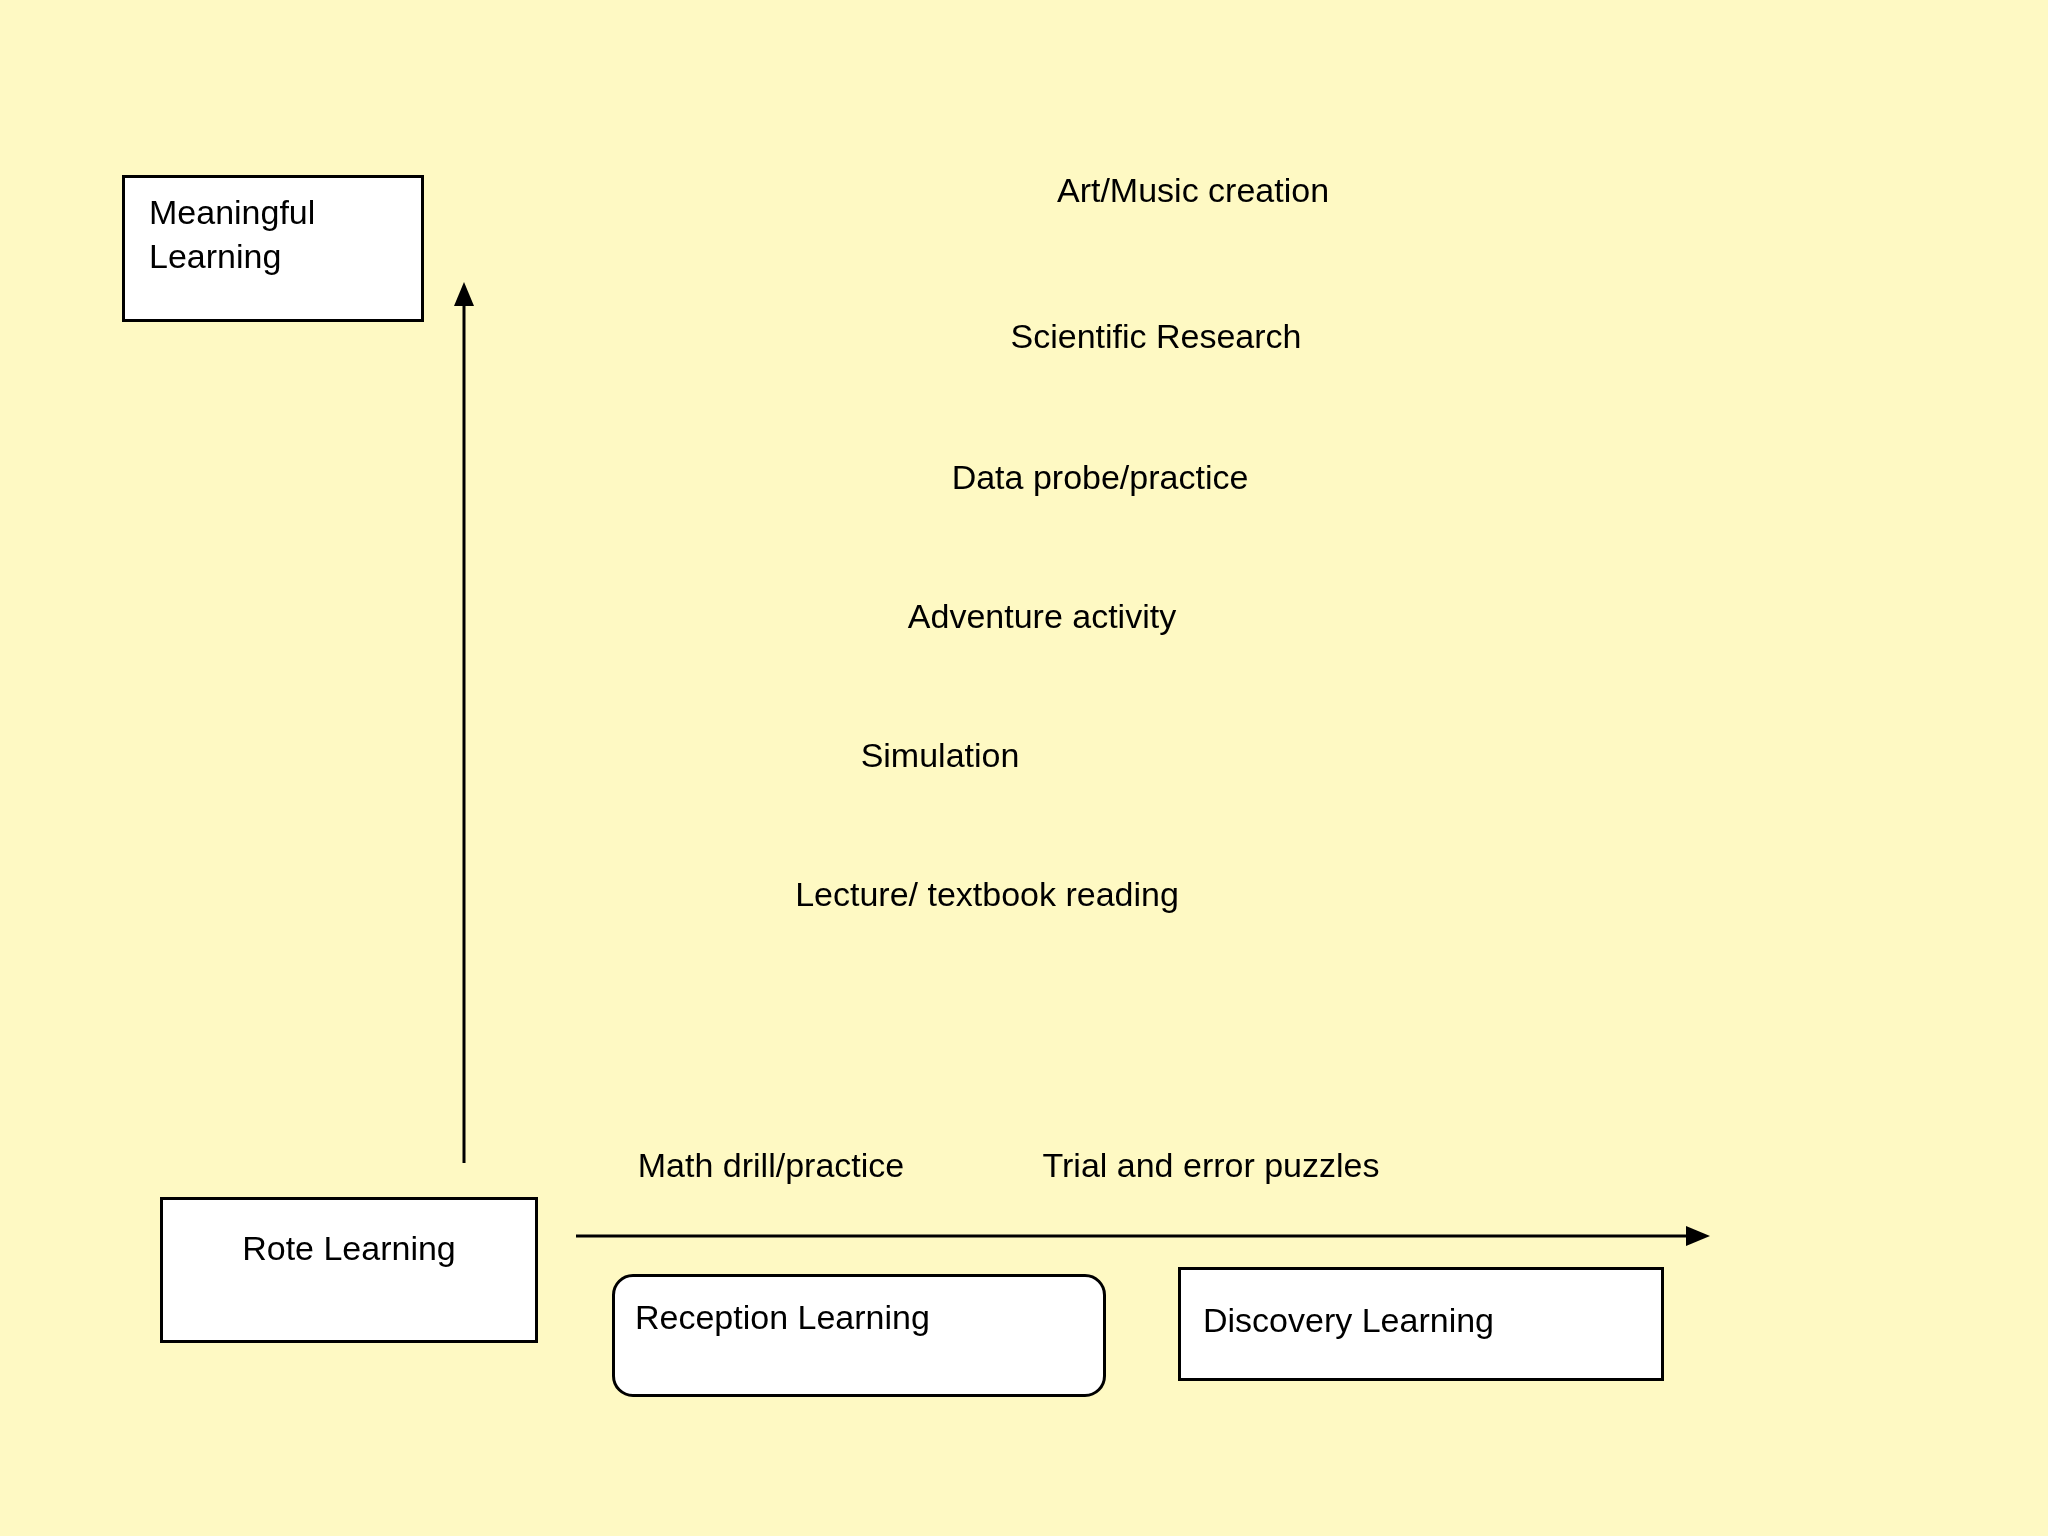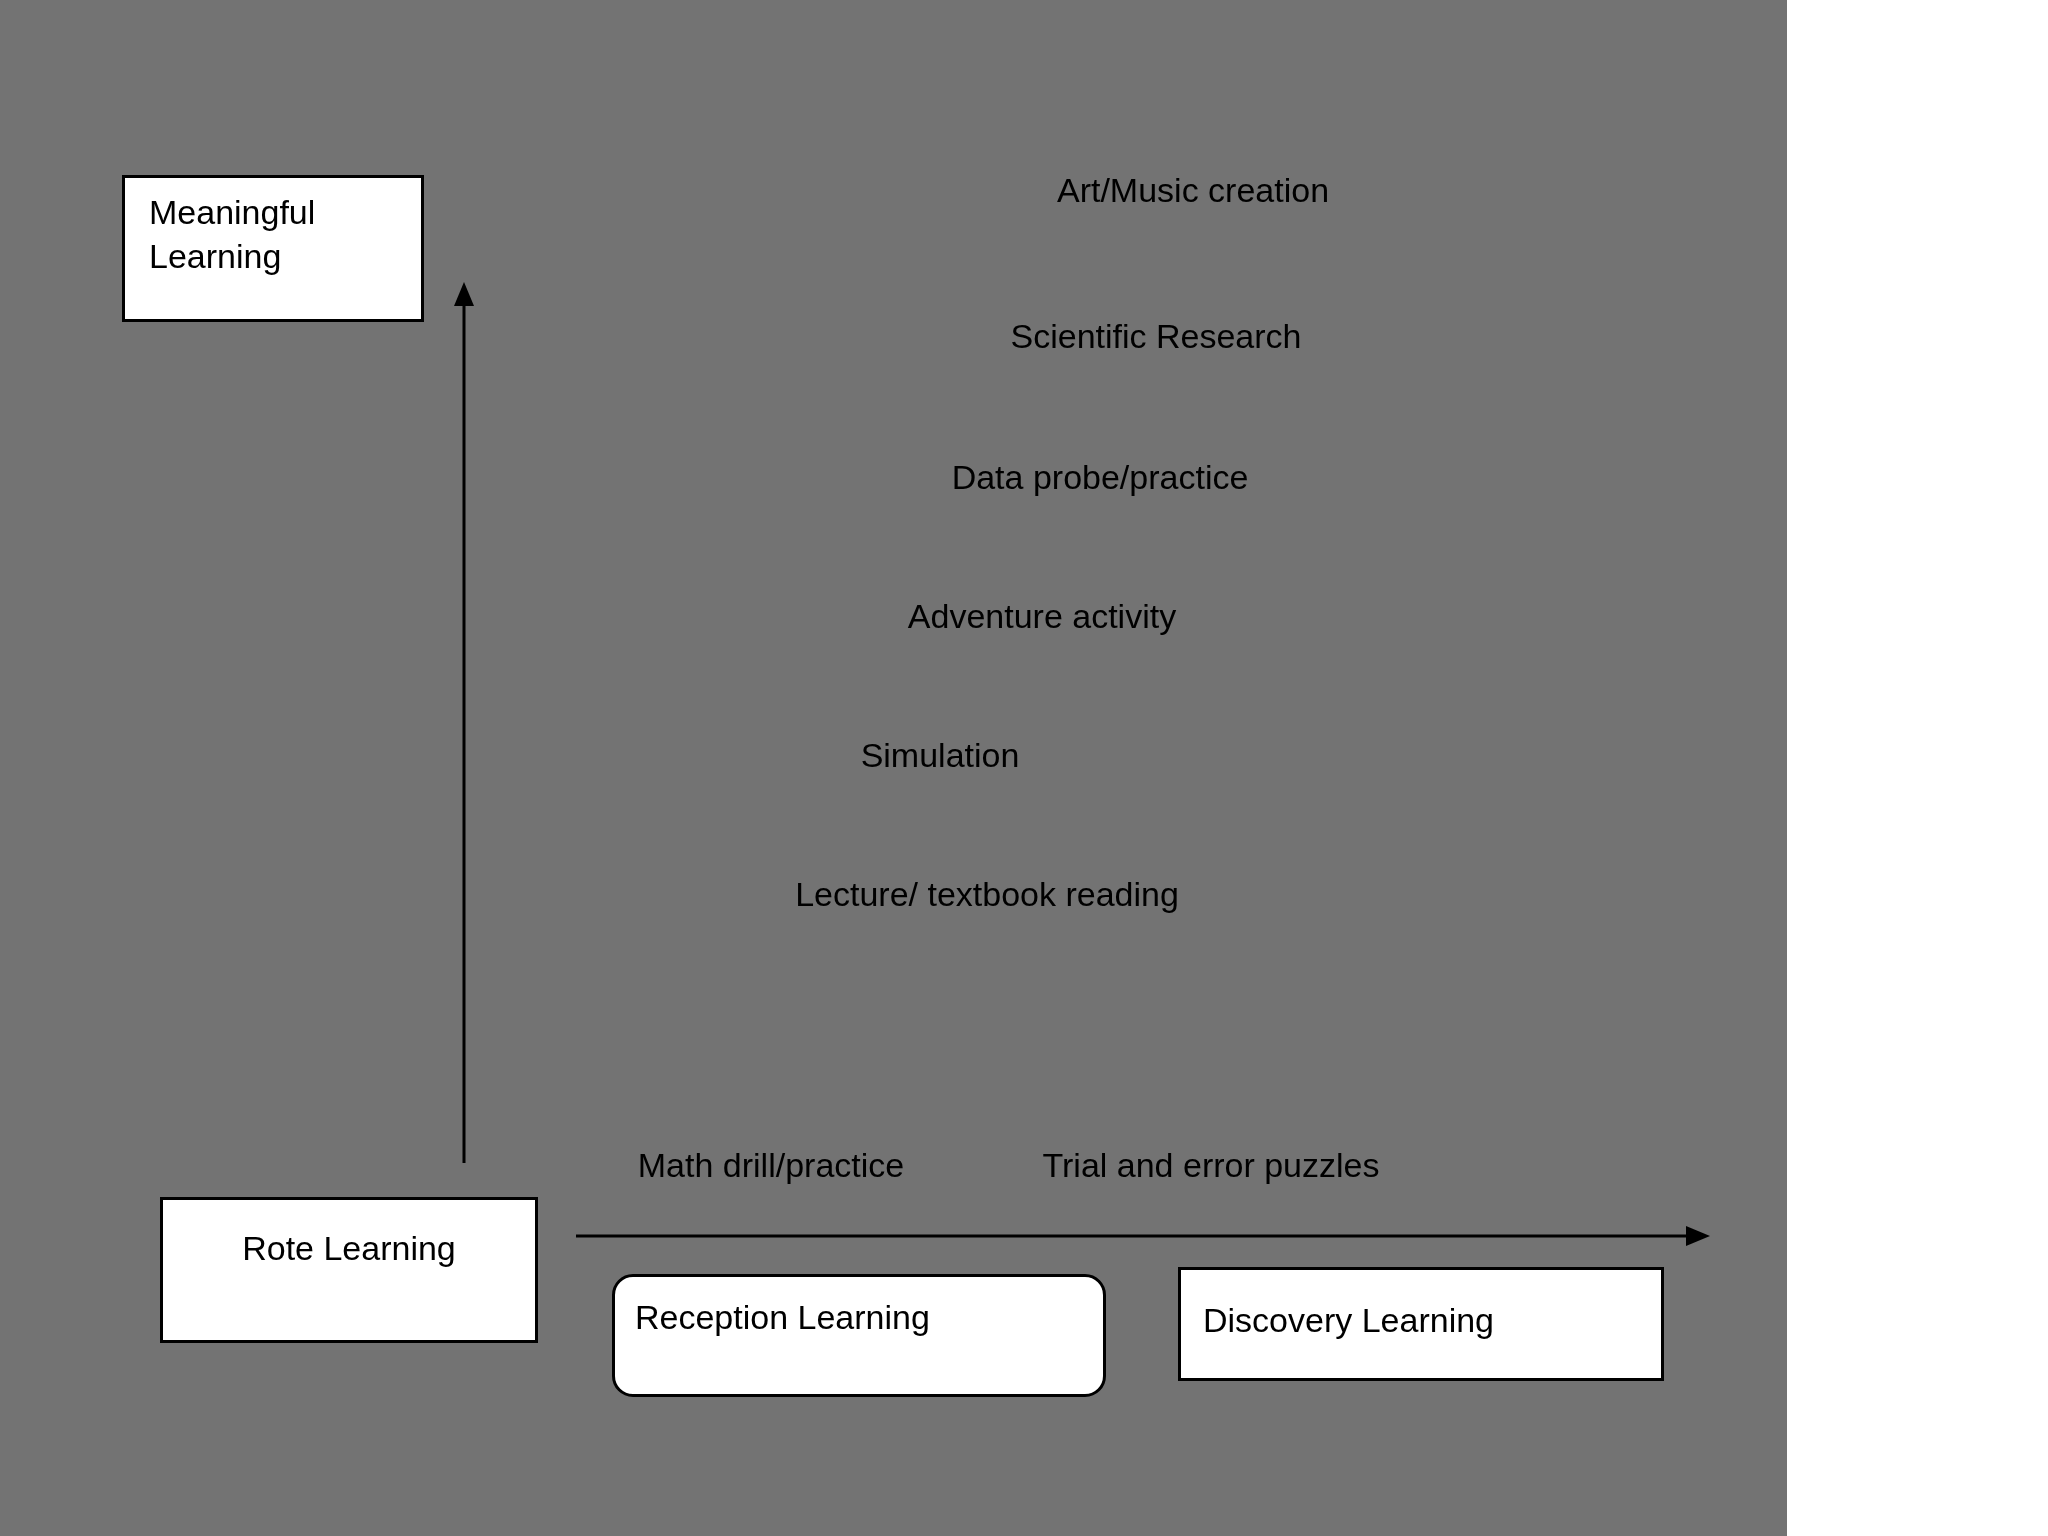--- a/index.html
+++ b/index.html
@@ -2,23 +2,23 @@
 <html><head>
 <meta charset="utf-8">
 <style>
   html, body {
     margin: 0;
     padding: 0;
     background: #ffffff;
   }
   .canvas {
     position: relative;
-    width: 1787px;
+    width: 2048px;
     height: 1536px;
-    background: #737373;
+    background: #fef9c3;
     font-family: "Liberation Sans", "DejaVu Sans", sans-serif;
     color: #000000;
     overflow: hidden;
   }
   .axes-svg {
     position: absolute;
     left: 0;
     top: 0;
     width: 2048px;
     height: 1536px;

